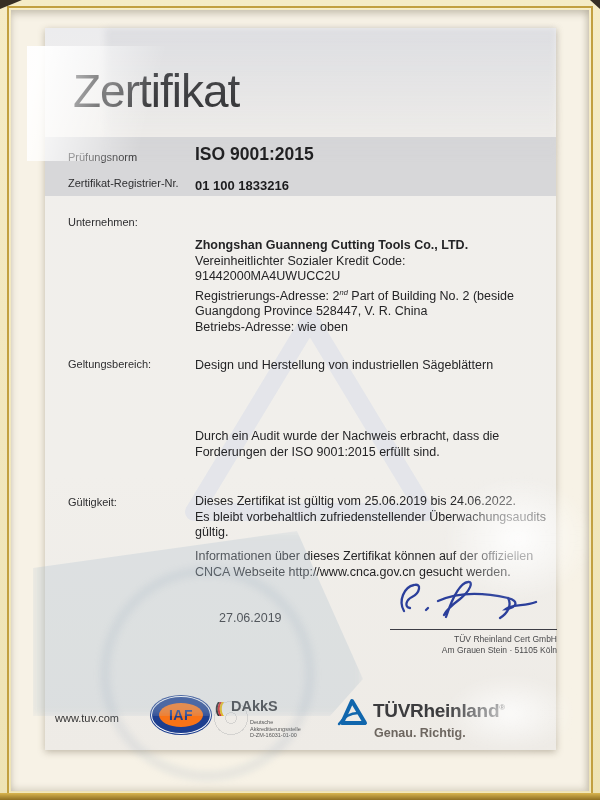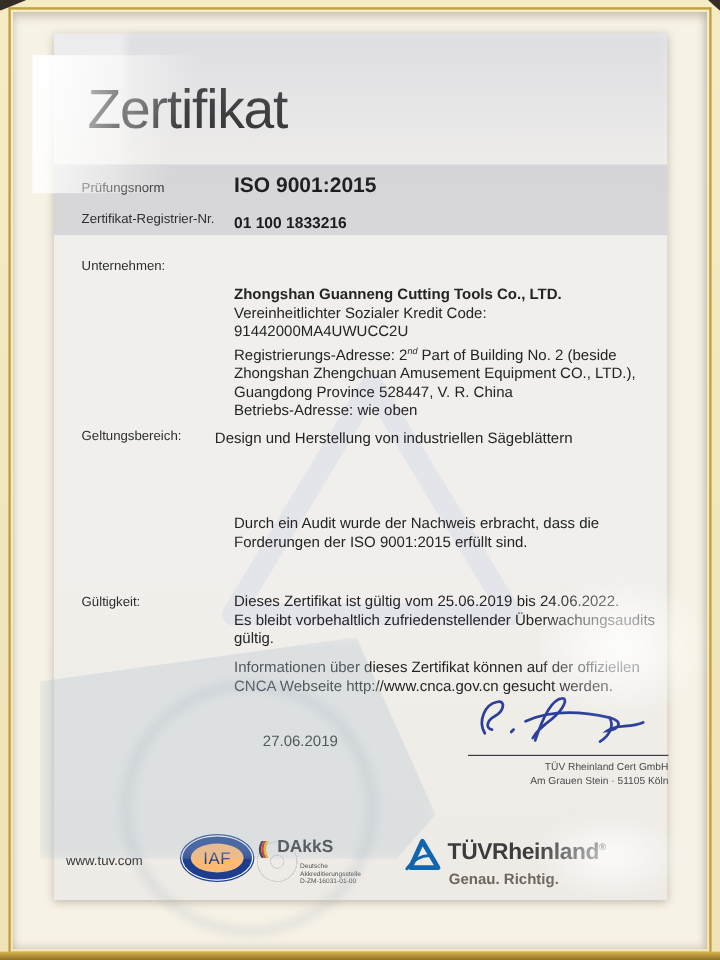--- a/index.html
+++ b/index.html
@@ -45,38 +45,38 @@
   .band .lbl2{left:23px;top:40px;}
   .band .val2{left:150px;top:41px;font-size:13px;font-weight:bold;color:#1c1c1e;}
   .body-txt{font-size:12.5px;line-height:15.5px;color:#242426;}
   .pre{white-space:pre-line;}
   .company-label{left:23px;top:188px;text-align:center;}
   .company-block{left:150px;top:186px;width:350px;margin-top:24px;}
   .company-block .bold{position:static;display:block;font-weight:bold;}
   .company-block .ln{position:static;display:block;}
   sup{font-size:.6em;font-style:italic;}
   .scope-label{left:23px;top:330px;}
-  .scope-value{left:134px;top:330px;width:350px;}
+  .scope-value{left:150px;top:330px;width:350px;}
   .audit-text{left:150px;top:401px;width:350px;}
   .validity-label{left:23px;top:468px;}
   .validity-text{left:150px;top:466px;width:360px;}
   .info-text{left:150px;top:521px;width:360px;}
   .issue-date{left:150px;top:583px;margin-left:24px;}
   .sig-svg{left:345px;top:549px;width:152px;height:50px;z-index:30;}
   .sig-svg path{stroke:var(--signature-ink,#2b3f9b);stroke-width:2.3;fill:none;stroke-linecap:round;}
   .sig-line{left:345px;top:601px;width:167px;height:0;border-top:1.3px solid #3c3c44;}
   .issuer{left:342px;top:606px;width:170px;text-align:right;font-size:8.5px;line-height:10.5px;color:#4a4a4c;}
   
   .website{left:10px;top:684px;font-size:11px;color:#333;}
   .iaf-logo{left:107px;top:669px;width:58px;height:36px;border-radius:50%;
     background:var(--iaf-blue,#1d3e8f);box-shadow:0 0 0 1px #fff,0 0 0 2px var(--iaf-blue,#1d3e8f);
     display:flex;align-items:center;justify-content:center;}
-  .iaf-inner{position:static;width:44px;height:24px;border-radius:50%;background:#fdba74;
+  .iaf-inner{position:static;width:44px;height:24px;border-radius:50%;background:#f97316;
     display:flex;align-items:center;justify-content:center;
-    font-weight:normal;font-size:14px;color:var(--iaf-blue,#1d3e8f);letter-spacing:.5px;}
+    font-weight:bold;font-size:14px;color:var(--iaf-blue,#1d3e8f);letter-spacing:.5px;}
   .dakks-rings{left:162px;top:666px;width:48px;height:48px;border-radius:50%;opacity:.55;
     background:repeating-radial-gradient(circle,rgba(0,0,0,0) 0 5px,#bfbfbf 5px 6px,rgba(0,0,0,0) 6px 11px);}
   .dakks-arcs{left:170px;top:671px;font-size:15px;font-weight:bold;letter-spacing:-3px;}
   .dakks-arcs .a1{position:static;color:#1a1a1a;}
   .dakks-arcs .a2{position:static;color:var(--dakks-red,#d01317);}
   .dakks-arcs .a3{position:static;color:#e8b700;}
   .dakks-label{left:186px;top:670px;font-size:14.5px;font-weight:bold;color:#2f2f31;}
   .dakks-sub{left:205px;top:691px;font-size:5.5px;line-height:6.5px;color:#555;}
   .dakks-sub div{position:static;}
   .tuv-logo{left:291px;top:669px;width:32px;height:30px;}
@@ -108,21 +108,20 @@
       <div class="val1">ISO 9001:2015</div>
       <div class="lbl lbl2">Zertifikat-Registrier-Nr.</div>
       <div class="val2">01 100 1833216</div>
     </div>
 
     <div class="lbl company-label">Unternehmen:</div>
     <div class="body-txt company-block">
       <span class="bold">Zhongshan Guanneng Cutting Tools Co., LTD.</span>
       <span class="ln">Vereinheitlichter Sozialer Kredit Code: 91442000MA4UWUCC2U</span>
       <span class="ln"><span style="position:static">Registrierungs-Adresse: 2</span><sup style="position:static">nd</sup><span style="position:static"> Part of Building No. 2 (beside</span></span>
-      <span class="ln">Zhongshan Zhengchuan Amusement Equipment CO., LTD.),</span>
       <span class="ln">Guangdong Province 528447, V. R. China</span>
       <span class="ln">Betriebs-Adresse: wie oben</span>
     </div>
 
     <div class="lbl scope-label">Geltungsbereich:</div>
     <div class="body-txt scope-value">Design und Herstellung von industriellen Sägeblättern</div>
 
     <div class="body-txt pre audit-text">Durch ein Audit wurde der Nachweis erbracht, dass die
 Forderungen der ISO 9001:2015 erfüllt sind.</div>
 

